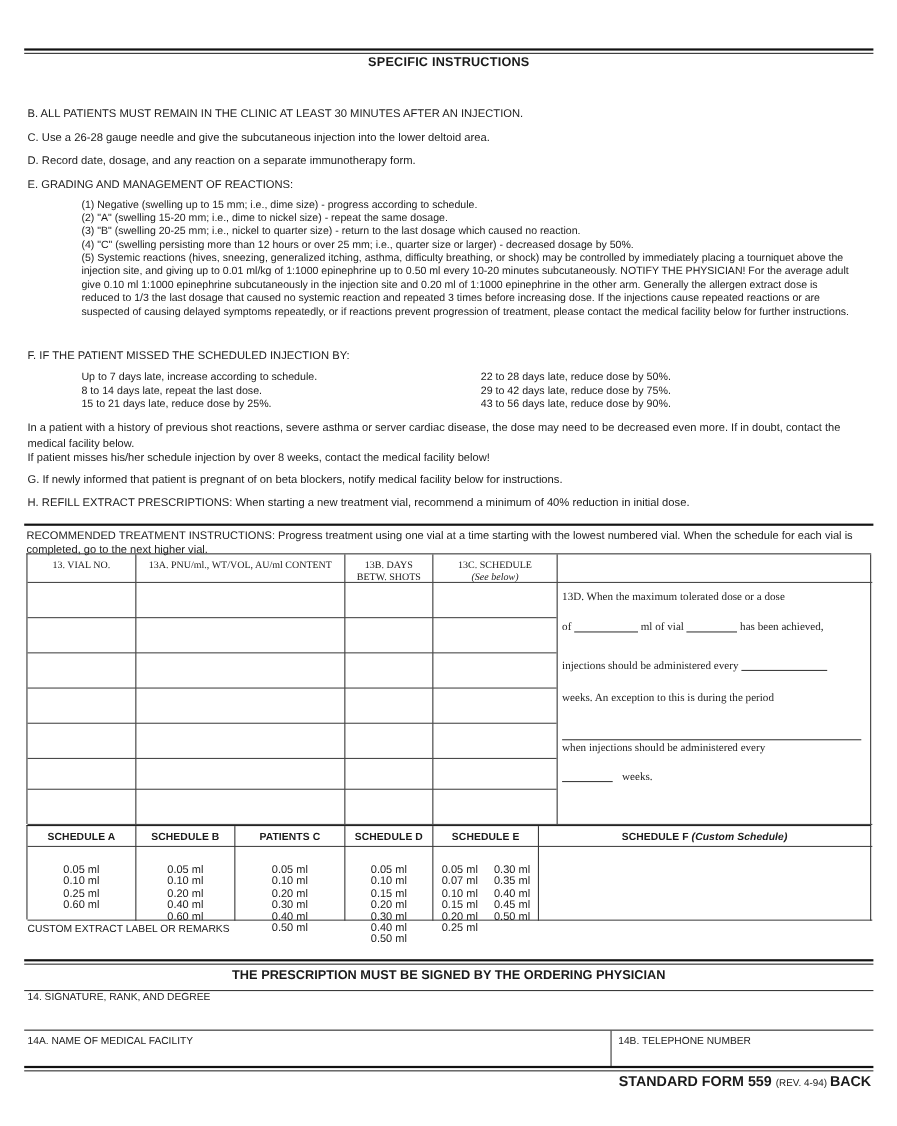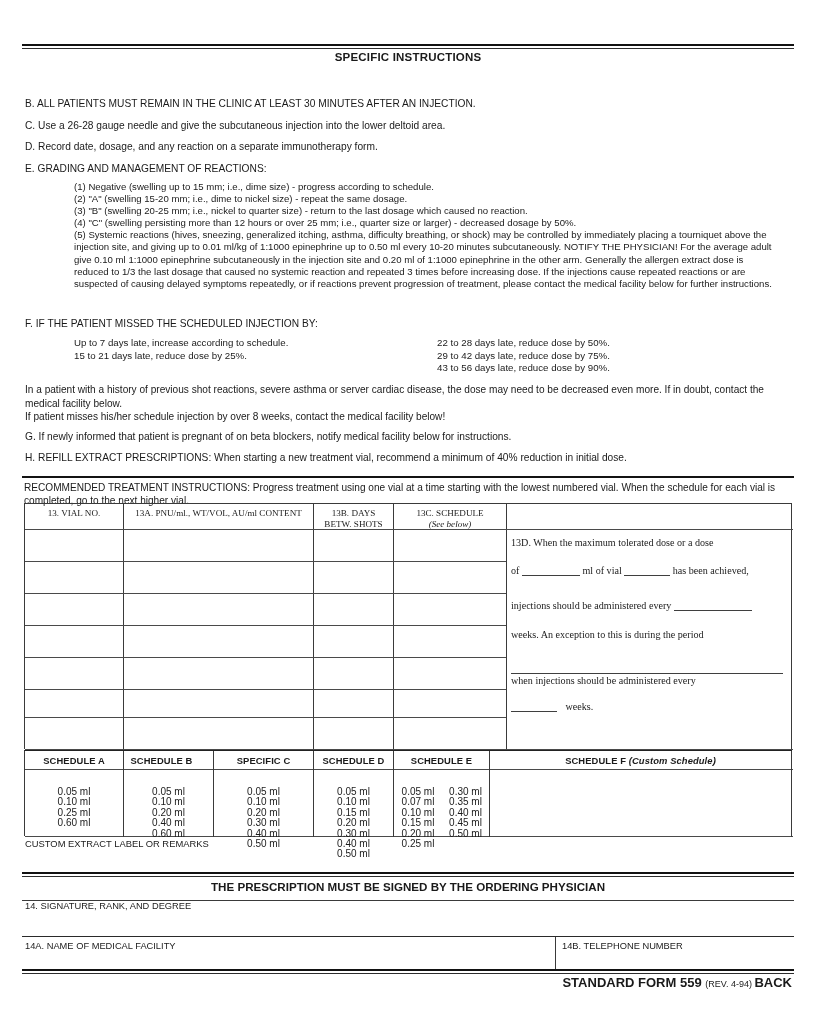--- a/index.html
+++ b/index.html
@@ -221,20 +221,21 @@
     <div>(2) "A" (swelling 15-20 mm; i.e., dime to nickel size) - repeat the same dosage.</div>
     <div>(3) "B" (swelling 20-25 mm; i.e., nickel to quarter size) - return to the last dosage which caused no reaction.</div>
     <div>(4) "C" (swelling persisting more than 12 hours or over 25 mm; i.e., quarter size or larger) - decreased dosage by 50%.</div>
     <div class="w" style="width:700px;">(5) Systemic reactions (hives, sneezing, generalized itching, asthma, difficulty breathing, or shock) may be controlled by immediately placing a tourniquet above the injection site, and giving up to 0.01 ml/kg of 1:1000 epinephrine up to 0.50 ml every 10-20 minutes subcutaneously. NOTIFY THE PHYSICIAN! For the average adult give 0.10 ml 1:1000 epinephrine subcutaneously in the injection site and 0.20 ml of 1:1000 epinephrine in the other arm. Generally the allergen extract dose is reduced to 1/3 the last dosage that caused no systemic reaction and repeated 3 times before increasing dose. If the injections cause repeated reactions or are suspected of causing delayed symptoms repeatedly, or if reactions prevent progression of treatment, please contact the medical facility below for further instructions.</div>
   </div>
 
   <div class="instr" style="top:317px;">F. IF THE PATIENT MISSED THE SCHEDULED INJECTION BY:</div>
   <div class="two-col" style="top:337px;">
     <div class="c1">
       <div>Up to 7 days late, increase according to schedule.</div>
+      <div>8 to 14 days late, repeat the last dose.</div>
       <div>15 to 21 days late, reduce dose by 25%.</div>
     </div>
     <div class="c2">
       <div>22 to 28 days late, reduce dose by 50%.</div>
       <div>29 to 42 days late, reduce dose by 75%.</div>
       <div>43 to 56 days late, reduce dose by 90%.</div>
     </div>
   </div>
 
   <div class="para" style="top:383px;">In a patient with a history of previous shot reactions, severe asthma or server cardiac disease, the dose may need to be decreased even more. If in doubt, contact the medical facility below.</div>
@@ -315,22 +316,22 @@
     <div class="hline" style="top:85px;"></div>
 
     <div class="vline" style="left:98px;"></div>
     <div class="vline" style="left:188px;"></div>
     <div class="vline" style="left:288px;"></div>
     <div class="vline" style="left:368px;"></div>
     <div class="vline" style="left:464px;"></div>
     <div class="vline" style="left:766px;"></div>
 
     <div class="sh" style="left:0px;   width:98px;">SCHEDULE A</div>
-    <div class="sh" style="left:92px;  width:89px;text-align:center;">SCHEDULE B</div>
-    <div class="sh" style="left:189px; width:99px;">SPECIFIC C</div>
+    <div class="sh" style="left:99px;  width:89px;text-align:center;">SCHEDULE B</div>
+    <div class="sh" style="left:189px; width:99px;">PATIENTS C</div>
     <div class="sh" style="left:289px; width:79px;">SCHEDULE D</div>
     <div class="sh" style="left:369px; width:95px;">SCHEDULE E</div>
     <div class="sh" style="left:465px; width:301px;">
       <span>SCHEDULE F </span><i>(Custom Schedule)</i>
     </div>
 
     <div class="col" style="left:0px;   width:98px;">
         <div>0.05 ml</div>
         <div>0.10 ml</div>
         <div>0.25 ml</div>

